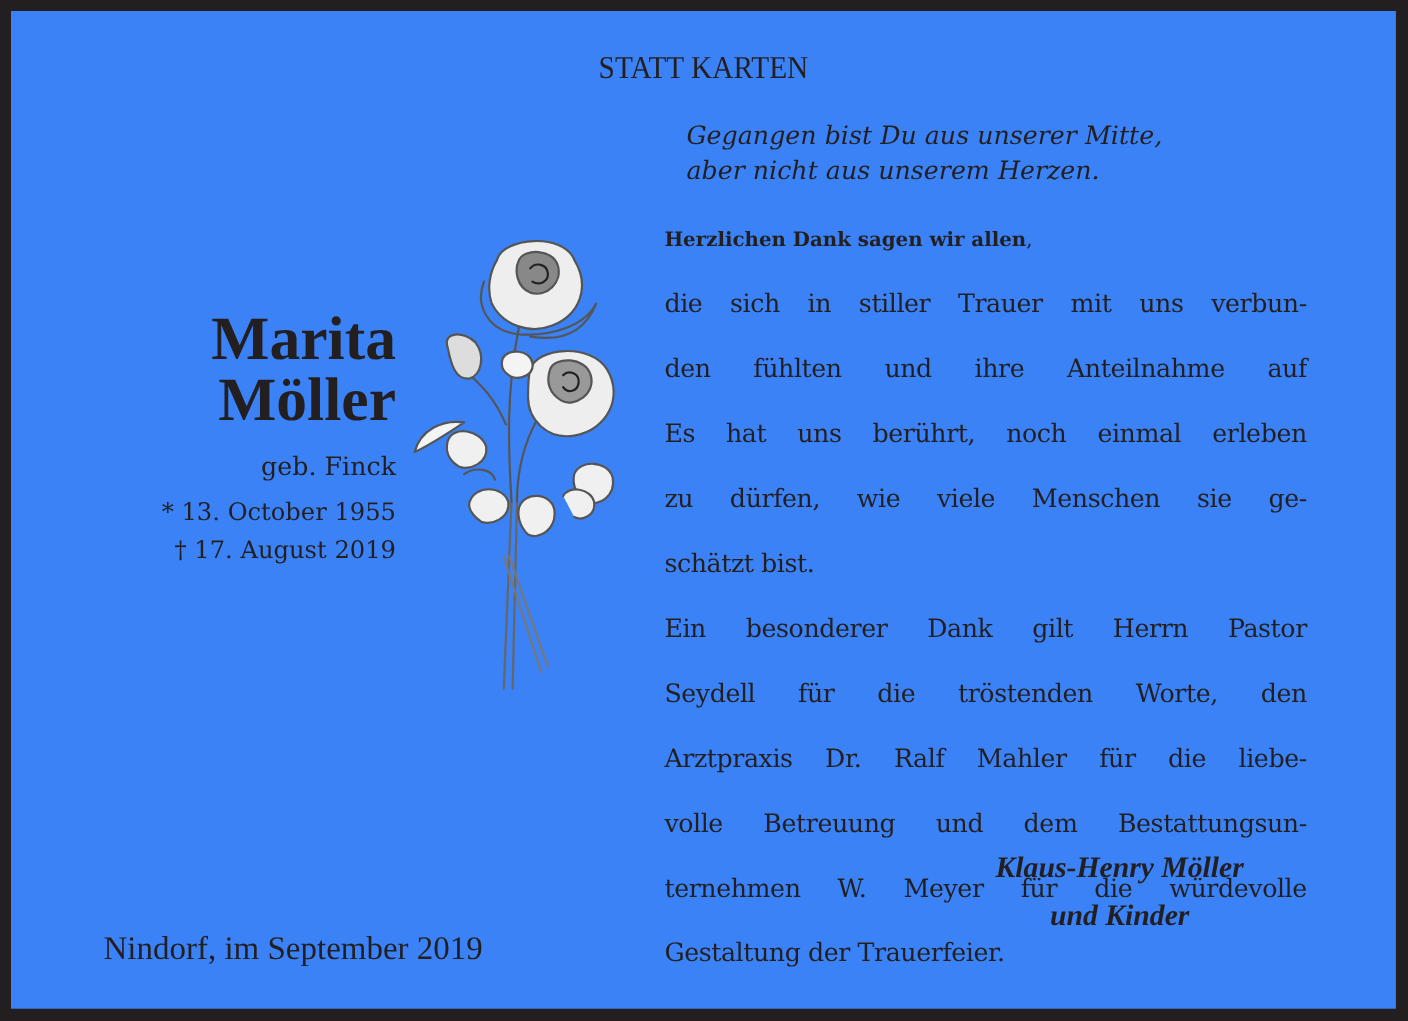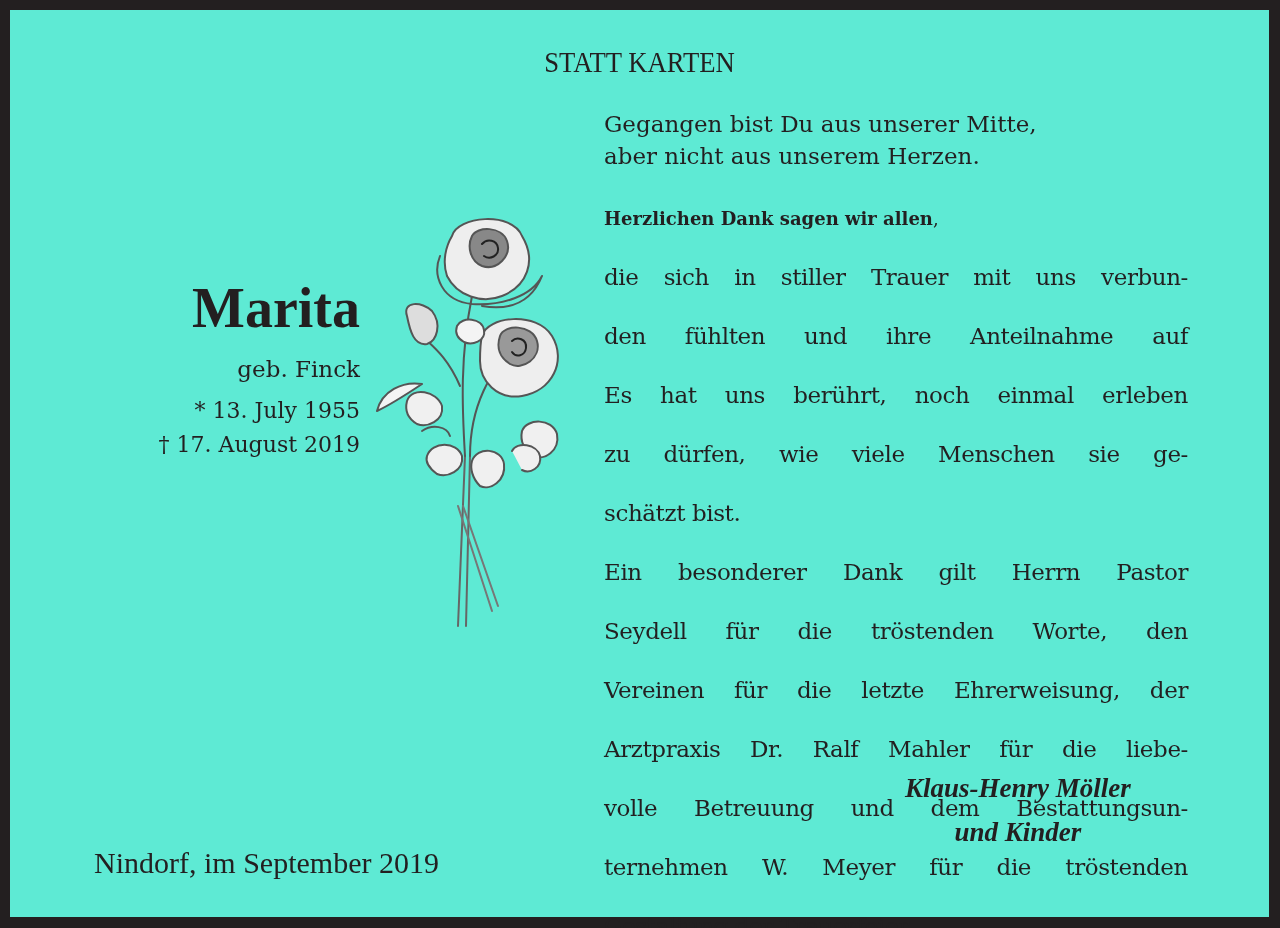--- a/index.html
+++ b/index.html
@@ -8,21 +8,21 @@
     background: #231f20;
     position: relative;
     overflow: hidden;
     font-family: "DejaVu Serif", "Liberation Serif", serif;
     color: #231f20;
   }
   .card {
     position: absolute;
     left: 10px; top: 10px;
     width: 1259px; height: 907px;
-    background: #5eead4;
+    background: #3b82f6;
   }
   .header {
     position: absolute;
     left: 0; width: 100%;
     top: 36px;
     text-align: center;
     font-family: "Liberation Serif", serif;
     font-size: 29px;
     letter-spacing: 0px;
     transform: scaleX(0.92);
@@ -57,22 +57,24 @@
     left: 352px; top: 196px;
     width: 220px; height: 430px;
   }
   .right-col {
     position: absolute;
     left: 594px; width: 584px;
     top: 98px;
   }
   .quote {
     font-family: "DejaVu Serif", serif;
+    font-style: italic;
     font-size: 23px;
     line-height: 32px;
+    margin-left: 20px;
   }
   .thanks-heading {
     margin-top: 30px;
     font-family: "DejaVu Serif", serif;
     font-weight: bold;
     font-size: 18px;
     line-height: 34px;
   }
   .para {
     font-family: "DejaVu Serif", serif;
@@ -113,23 +115,24 @@
 </style>
 </head>
 <body>
 
 <div class="card">
 
   <div class="header">STATT KARTEN</div>
 
   <div class="left-col">
     <div class="name">Marita</div>
+    <div class="name">Möller</div>
     <div class="maiden">geb. Finck</div>
     <div class="dates">
-      <div>* 13. July 1955</div>
+      <div>* 13. October 1955</div>
       <div>† 17. August 2019</div>
     </div>
   </div>
 
   <svg class="rose" viewBox="0 0 220 430" xmlns="http://www.w3.org/2000/svg">
     <g fill="none" stroke="#555" stroke-width="2" stroke-linecap="round" stroke-linejoin="round">
 
       <path d="M103 250 L96 420 M108 250 L104 420" stroke="#666"></path>
       <path d="M96 300 L130 405 M101 300 L136 400" stroke="#777"></path>
       <path d="M103 250 C100 200 98 150 110 90"></path>
@@ -170,24 +173,23 @@
       <span class="line">die sich in stiller Trauer mit uns verbun-</span>
       <span class="line">den fühlten und ihre Anteilnahme auf</span>
       <span class="line">Es hat uns berührt, noch einmal erleben</span>
       <span class="line">zu dürfen, wie viele Menschen sie ge-</span>
       <span class="line last">schätzt bist.</span>
     </div>
 
     <div class="para p2">
       <span class="line">Ein besonderer Dank gilt Herrn Pastor</span>
       <span class="line">Seydell für die tröstenden Worte, den</span>
-      <span class="line">Vereinen für die letzte Ehrerweisung, der</span>
       <span class="line">Arztpraxis Dr. Ralf Mahler für die liebe-</span>
       <span class="line">volle Betreuung und dem Bestattungsun-</span>
-      <span class="line">ternehmen W. Meyer für die tröstenden</span>
+      <span class="line">ternehmen W. Meyer für die würdevolle</span>
       <span class="line last">Gestaltung der Trauerfeier.</span>
     </div>
   </div>
 
   <div class="signature">
     <div>Klaus-Henry Möller</div>
     <div>und Kinder</div>
   </div>
 
   <div class="place-date">Nindorf, im September 2019</div>

